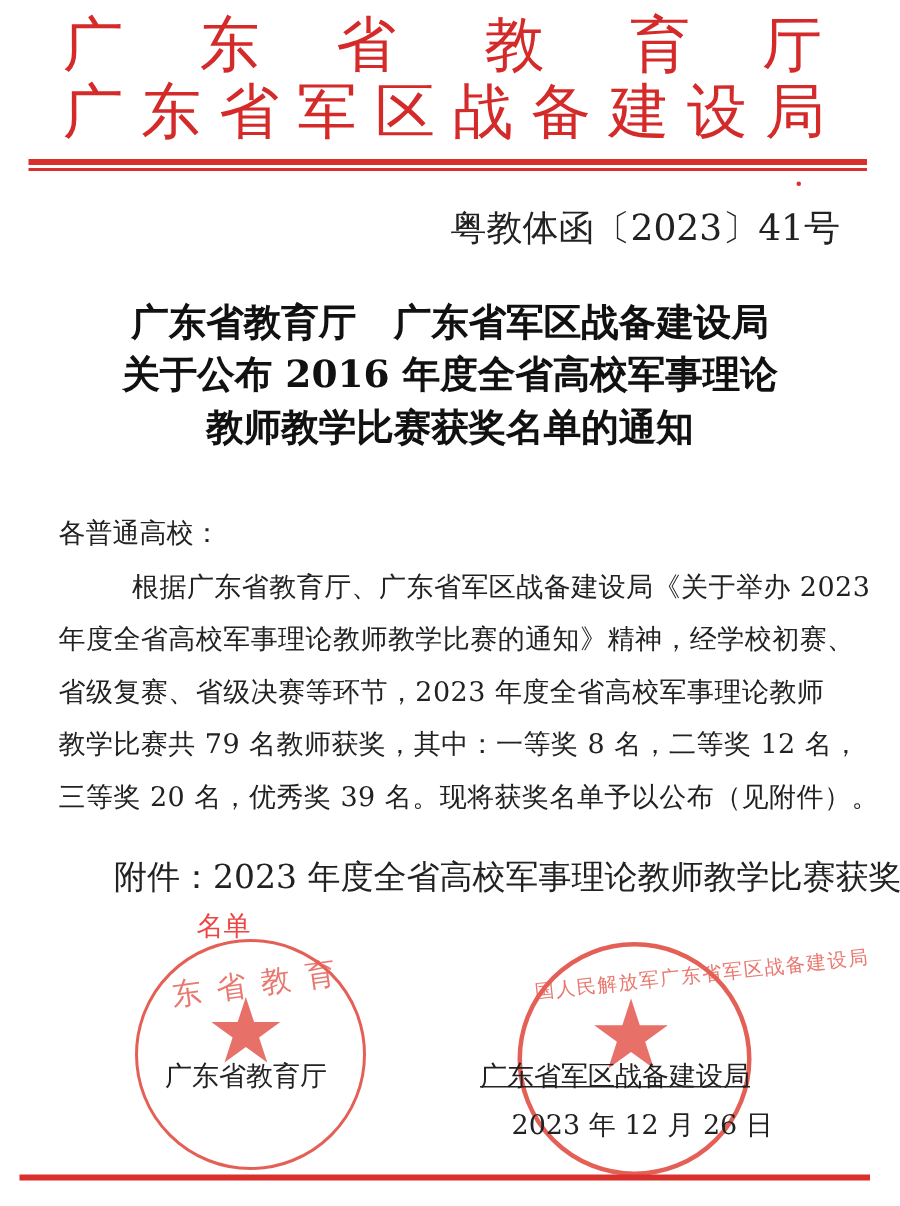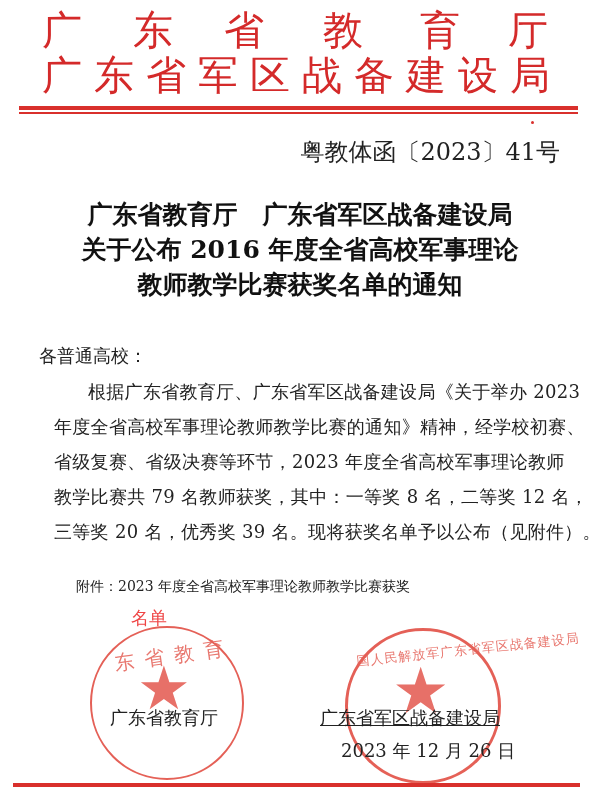--- a/index.html
+++ b/index.html
@@ -96,38 +96,38 @@
       position: absolute;
       left: 39px;
       top: 343px;
       font-size: 18px;
       line-height: 26px;
       color: #222;
       white-space: nowrap;
     }
     .body-line {
       position: absolute;
-      left: 54px;
+      left: 39px;
       font-size: 18px;
       line-height: 26px;
       color: #222;
       white-space: nowrap;
       letter-spacing: 0.3px;
     }
     .body-line.indent { left: 76px; margin-left: 12px; }
     .bl1 { top: 379px; }
     .bl2 { top: 414px; }
     .bl3 { top: 449px; }
     .bl4 { top: 484px; }
     .bl5 { top: 519px; text-align: right; }
     .attachment {
       position: absolute;
       left: 76px;
       top: 573px;
-      font-size: 14px;
+      font-size: 22px;
       line-height: 26px;
       color: #222;
       white-space: nowrap;
     }
     .attachment-cont {
       position: absolute;
       left: 131px;
       top: 605px;
       font-size: 18px;
       line-height: 26px;

